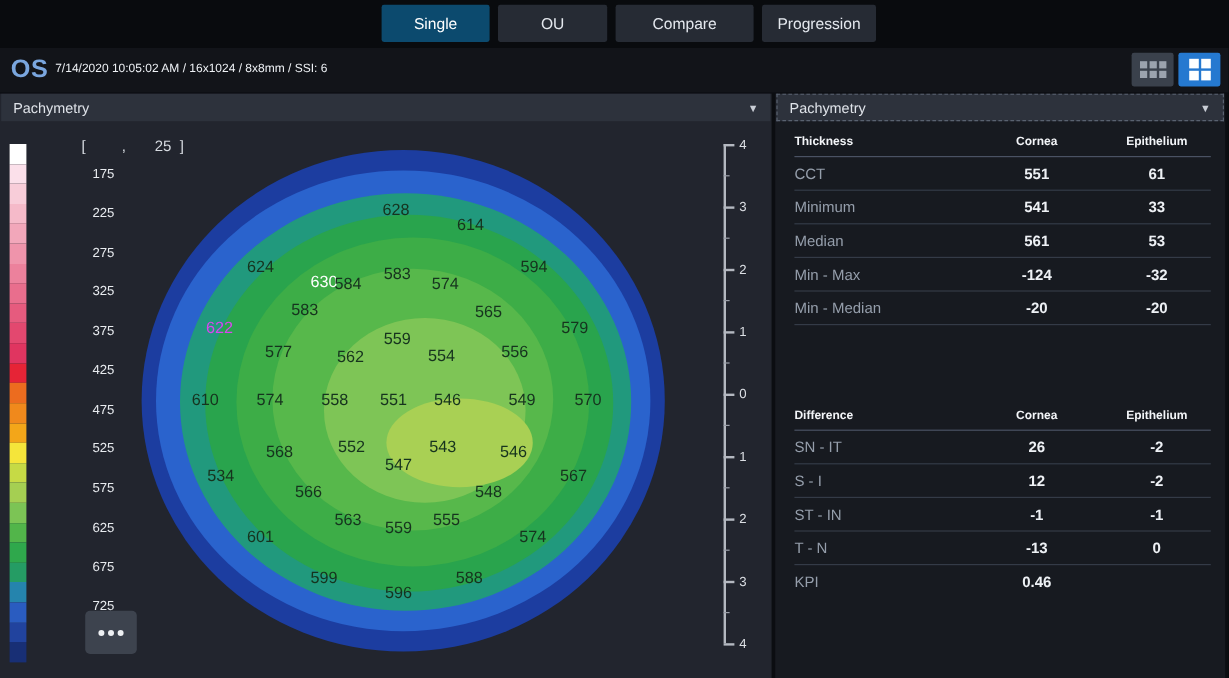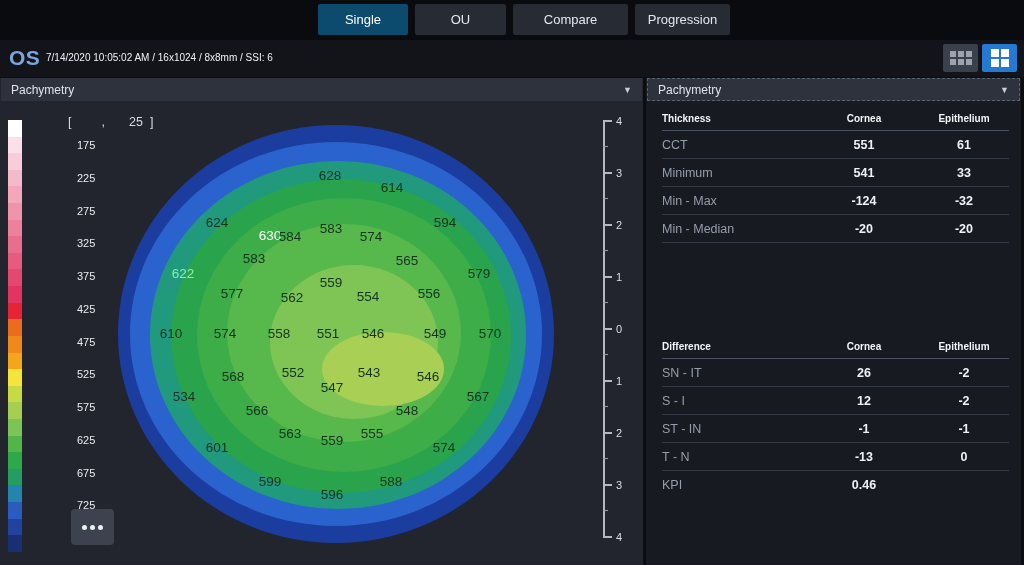--- a/index.html
+++ b/index.html
@@ -187,21 +187,21 @@
           <span class="map-val" style="left: 330px; top: 75px; color: rgb(22, 51, 30);">628</span>
           <span class="map-val" style="left: 270px; top: 87px; color: #ffffff; margin-top: 48px;">630</span>
           <span class="map-val" style="left: 392px; top: 87px; color: rgb(22, 51, 30);">614</span>
           <span class="map-val" style="left: 217px; top: 122px; color: rgb(22, 51, 30);">624</span>
           <span class="map-val" style="left: 445px; top: 122px; color: rgb(22, 51, 30);">594</span>
           <span class="map-val" style="left: 290px; top: 136px; color: rgb(22, 51, 30);">584</span>
           <span class="map-val" style="left: 331px; top: 128px; color: rgb(22, 51, 30);">583</span>
           <span class="map-val" style="left: 371px; top: 136px; color: rgb(22, 51, 30);">574</span>
           <span class="map-val" style="left: 254px; top: 158px; color: rgb(22, 51, 30);">583</span>
           <span class="map-val" style="left: 407px; top: 160px; color: rgb(22, 51, 30);">565</span>
-          <span class="map-val" style="left: 183px; top: 173px; color: #86efac;">622</span>
+          <span class="map-val" style="left: 183px; top: 173px; color: #d946ef;">622</span>
           <span class="map-val" style="left: 479px; top: 173px; color: rgb(22, 51, 30);">579</span>
           <span class="map-val" style="left: 331px; top: 182px; color: rgb(22, 51, 30);">559</span>
           <span class="map-val" style="left: 232px; top: 193px; color: rgb(22, 51, 30);">577</span>
           <span class="map-val" style="left: 292px; top: 197px; color: rgb(22, 51, 30);">562</span>
           <span class="map-val" style="left: 368px; top: 196px; color: rgb(22, 51, 30);">554</span>
           <span class="map-val" style="left: 429px; top: 193px; color: rgb(22, 51, 30);">556</span>
           <span class="map-val" style="left: 171px; top: 233px; color: rgb(22, 51, 30);">610</span>
           <span class="map-val" style="left: 225px; top: 233px; color: rgb(22, 51, 30);">574</span>
           <span class="map-val" style="left: 279px; top: 233px; color: rgb(22, 51, 30);">558</span>
           <span class="map-val" style="left: 328px; top: 233px; color: rgb(22, 51, 30);">551</span>
@@ -280,20 +280,25 @@
           <span class="rlabel">CCT</span>
           <span class="rval">551</span>
           <span class="rval">61</span>
         </div>
         <div class="trow">
           <span class="rlabel">Minimum</span>
           <span class="rval">541</span>
           <span class="rval">33</span>
         </div>
         <div class="trow">
+          <span class="rlabel">Median</span>
+          <span class="rval">561</span>
+          <span class="rval">53</span>
+        </div>
+        <div class="trow">
           <span class="rlabel">Min - Max</span>
           <span class="rval">-124</span>
           <span class="rval">-32</span>
         </div>
         <div class="trow">
           <span class="rlabel">Min - Median</span>
           <span class="rval">-20</span>
           <span class="rval">-20</span>
         </div>
       </div>

